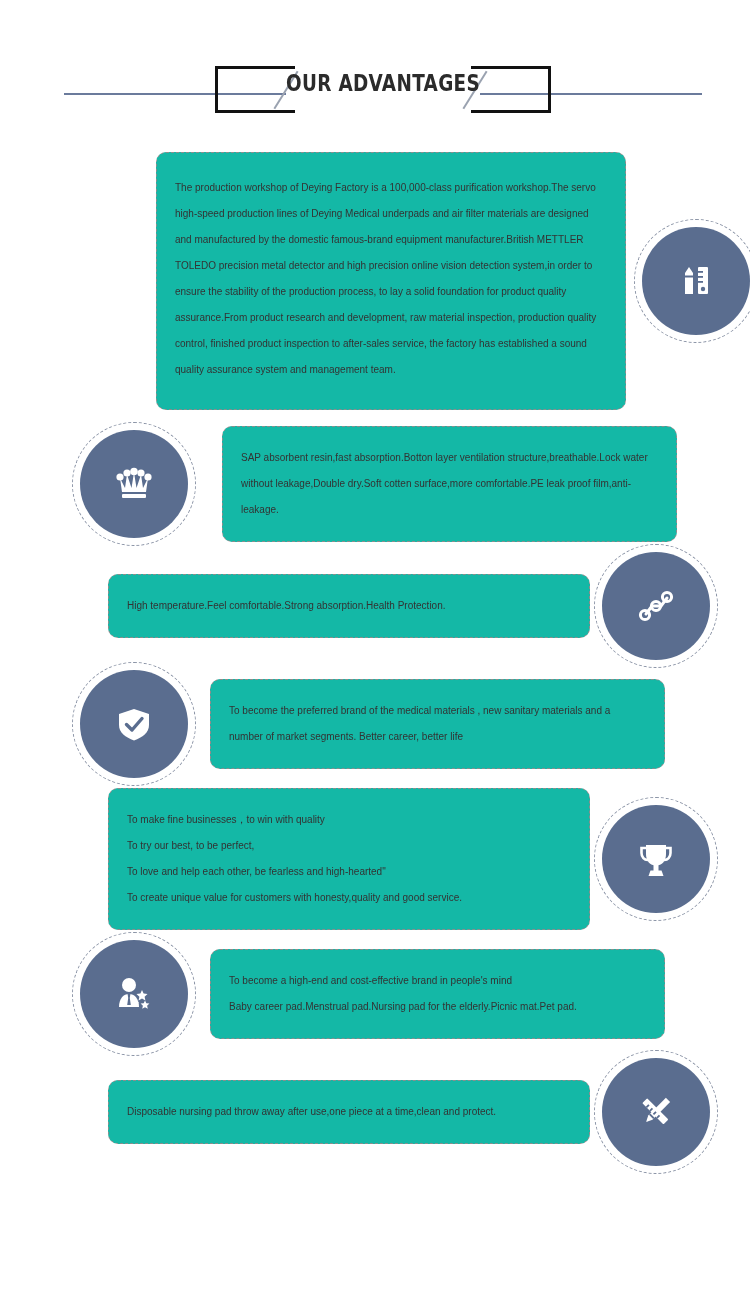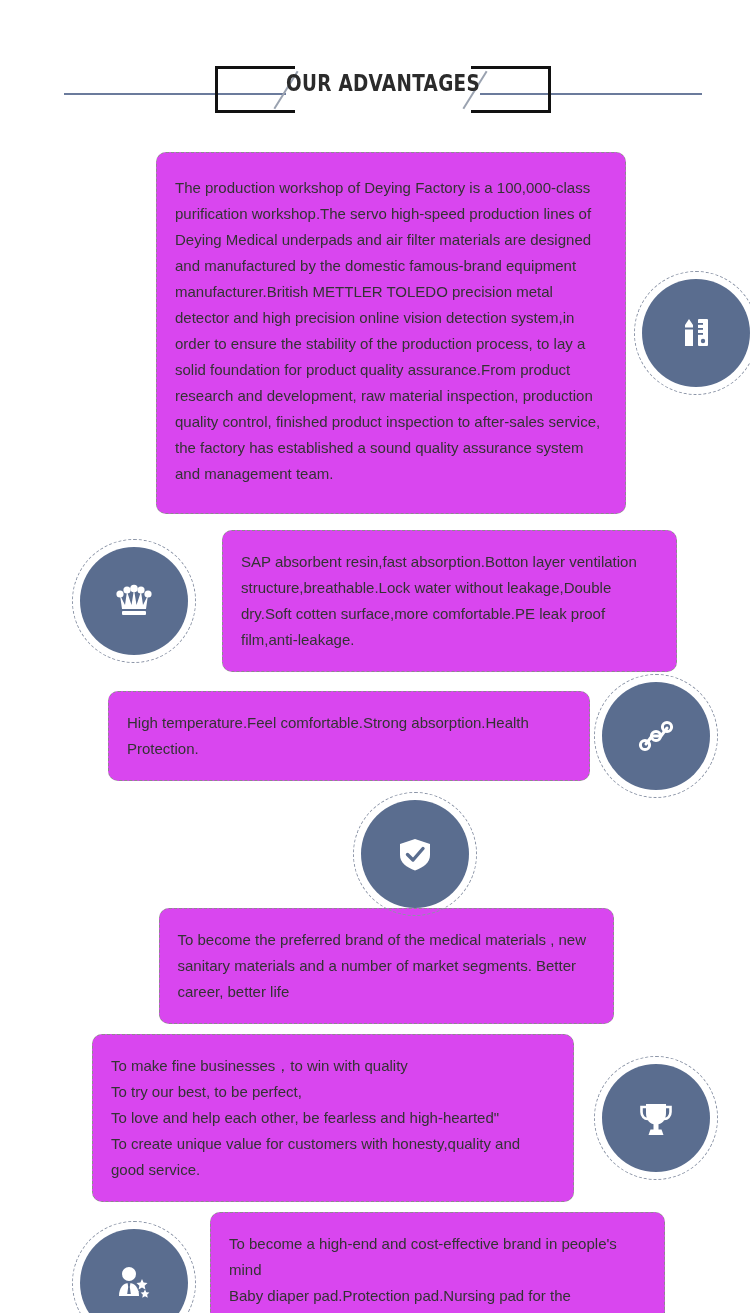--- a/index.html
+++ b/index.html
@@ -97,23 +97,23 @@
     position: relative;
     display: flex;
     align-items: center;
     width: 750px;
   }
   .row.icon-right { flex-direction: row-reverse; }
 
   .card {
     border: 1px dashed #8c8c8c;
     border-radius: 10px;
-    background: #d946ef;
+    background: #14b8a6;
     padding: 18px 22px 18px 18px;
-    font-size: 15px;
+    font-size: 10px;
     line-height: 26px;
     color: #333333;
     white-space: pre-line;
   }
 
   .badge {
     position: relative;
     flex: none;
     width: 108px;
     height: 108px;
@@ -141,25 +141,25 @@
   .r0 .badge { margin-left: 16px; }
 
   .r1 { margin-top: 16px; gap: 12px; }
   .r1 .badge { margin-left: 80px; }
   .r1 .card  { width: 455px; margin-left: 22px; }
 
   .r2 { margin-top: 10px; }
   .r2 .badge { margin-right: 40px; }
   .r2 .card  { width: 482px; margin-right: 12px; margin-left: 70px; }
 
-  .r3 { margin-top: 10px; flex-direction: column; }
+  .r3 { margin-top: 10px; }
   .r3 .badge { margin-left: 80px; }
   .r3 .card  { width: 455px; margin-left: 22px; }
 
-  .r4 { margin-top: 10px; gap: 16px; }
+  .r4 { margin-top: 10px; }
   .r4 .badge { margin-right: 40px; }
   .r4 .card  { width: 482px; margin-right: 12px; margin-left: 70px; }
 
   .r5 { margin-top: 10px; }
   .r5 .badge { margin-left: 80px; }
   .r5 .card  { width: 455px; margin-left: 22px; }
 
   .r6 { margin-top: 10px; }
   .r6 .badge { margin-right: 40px; }
   .r6 .card  { width: 482px; margin-right: 12px; margin-left: 70px; }
@@ -261,21 +261,21 @@
       <svg width="46" height="46" viewBox="0 0 46 46" aria-hidden="true">
         <circle cx="18" cy="14" r="7" fill="#ffffff"></circle>
         <path fill="#ffffff" d="M8 36 C8 27.5 12.5 23 18 23 C23.5 23 28 27.5 28 36 Z"></path>
         <path fill="#5a6d8f" d="M16.6 23 L19.4 23 L18.8 27 L19.8 34 L16.2 34 L17.2 27 Z"></path>
         <path fill="#ffffff" d="M31 19 L32.6 22.6 L36.5 23 L33.6 25.7 L34.4 29.5 L31 27.6 L27.6 29.5 L28.4 25.7 L25.5 23 L29.4 22.6 Z"></path>
         <path fill="#ffffff" d="M34 29.5 L35.3 32.3 L38.4 32.6 L36.1 34.7 L36.8 37.7 L34 36.2 L31.2 37.7 L31.9 34.7 L29.6 32.6 L32.7 32.3 Z"></path>
         <path fill="#ffffff" d="M24.5 29 L25.6 31.3 L28.1 31.6 L26.3 33.3 L26.8 35.8 L24.5 34.6 L22.2 35.8 L22.7 33.3 L20.9 31.6 L23.4 31.3 Z"></path>
       </svg>
     </div>
     <div class="card">To become a high-end and cost-effective brand in people's mind
-Baby diaper pad.Protection pad.Nursing pad for the elderly.Picnic mat.Pet pad.</div>
+Baby career pad.Menstrual pad.Nursing pad for the elderly.Picnic mat.Pet pad.</div>
   </div>
 
   <div class="row r6 icon-right">
     <div class="badge">
       <svg width="46" height="46" viewBox="0 0 46 46" aria-hidden="true">
         <g transform="rotate(45 23 23)">
           <path fill="#ffffff" d="M20 6 L26 6 L26 31 L23 37 L20 31 Z"></path>
           <rect x="20" y="28" width="6" height="2" fill="#5a6d8f"></rect>
         </g>
         <g transform="rotate(-45 23 23)">

